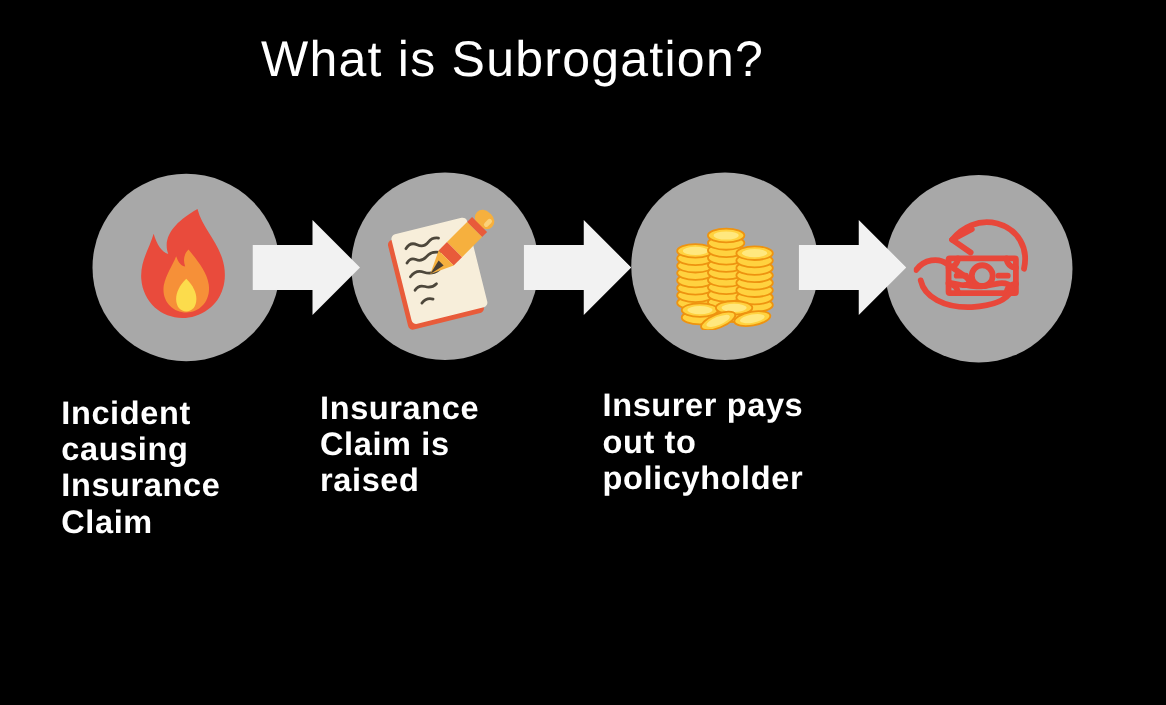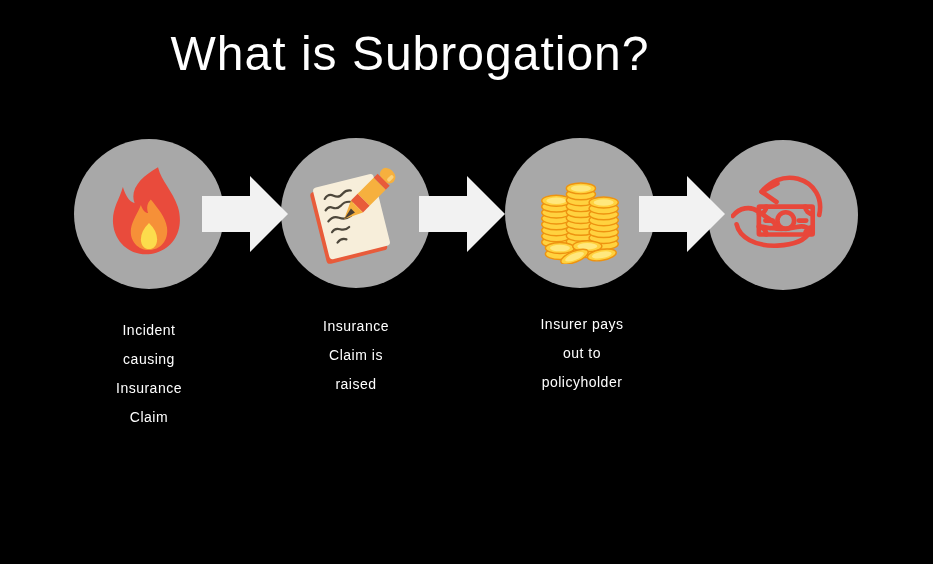--- a/index.html
+++ b/index.html
@@ -11,40 +11,40 @@
   html,body{margin:0;padding:0;}
   body{
     width:933px;height:564px;background:var(--background);
     font-family:"Liberation Sans","DejaVu Sans",sans-serif;
     overflow:hidden;position:relative;
   }
   .canvas{position:absolute;inset:0;}
   .title{
     position:absolute;top:26px;left:0;width:820px;margin:0;
     text-align:center;color:var(--text_white);
-    font-size:48px;font-weight:400;letter-spacing:1px;
+    font-size:40px;font-weight:400;letter-spacing:1px;
   }
   .circle{
     position:absolute;width:150px;height:150px;border-radius:50%;
     background:var(--circle_gray);
     display:flex;align-items:center;justify-content:center;z-index:1;
   }
   .c1{left:74px;top:139px;}
   .c2{left:281px;top:138px;}
   .c3{left:505px;top:138px;}
   .c4{left:708px;top:140px;}
   .arrow{position:absolute;top:176px;z-index:2;}
   .a1{left:202px;}
   .a2{left:419px;}
   .a3{left:639px;}
   .arrow polygon{fill:var(--arrow_white);}
   .label{
-    position:absolute;width:200px;text-align:center;
-    color:var(--text_white);font-size:14px;line-height:29px;
-    letter-spacing:0.5px;white-space:pre-line;
+    position:absolute;width:200px;
+    color:var(--text_white);font-size:26px;line-height:29px;
+    letter-spacing:0.5px;white-space:pre-line;font-weight:bold;
   }
   .l1{left:49px;top:316px;}
   .l2{left:256px;top:312px;}
   .l3{left:482px;top:310px;}
   .l4{left:683px;top:312px;}
   
   .flame-outer{fill:var(--flame_red);}
   .flame-mid{fill:var(--flame_orange);}
   .flame-core{fill:var(--flame_yellow);}
   .paper-back{fill:var(--pen_red);}

